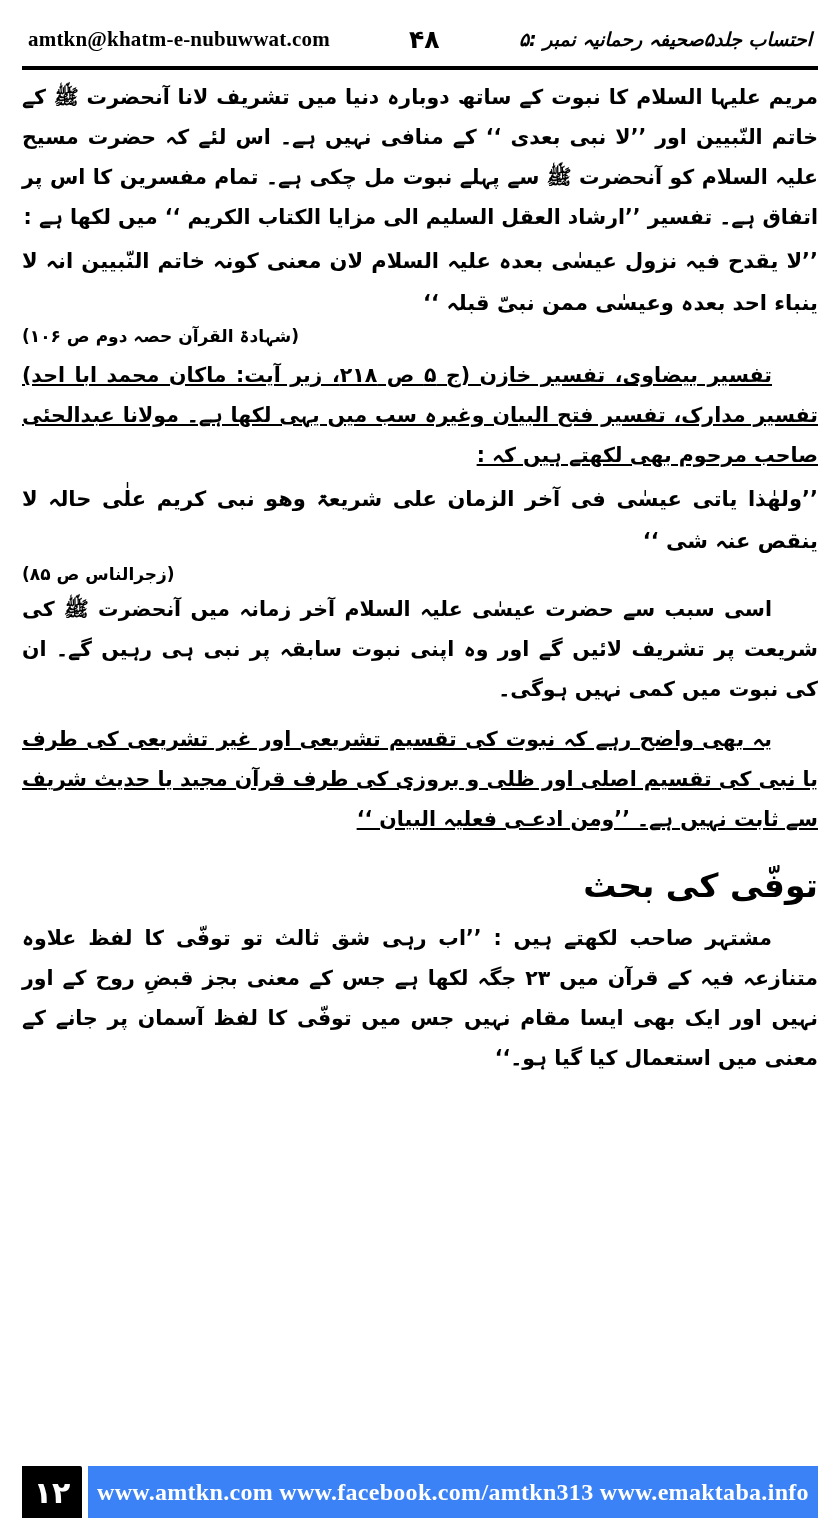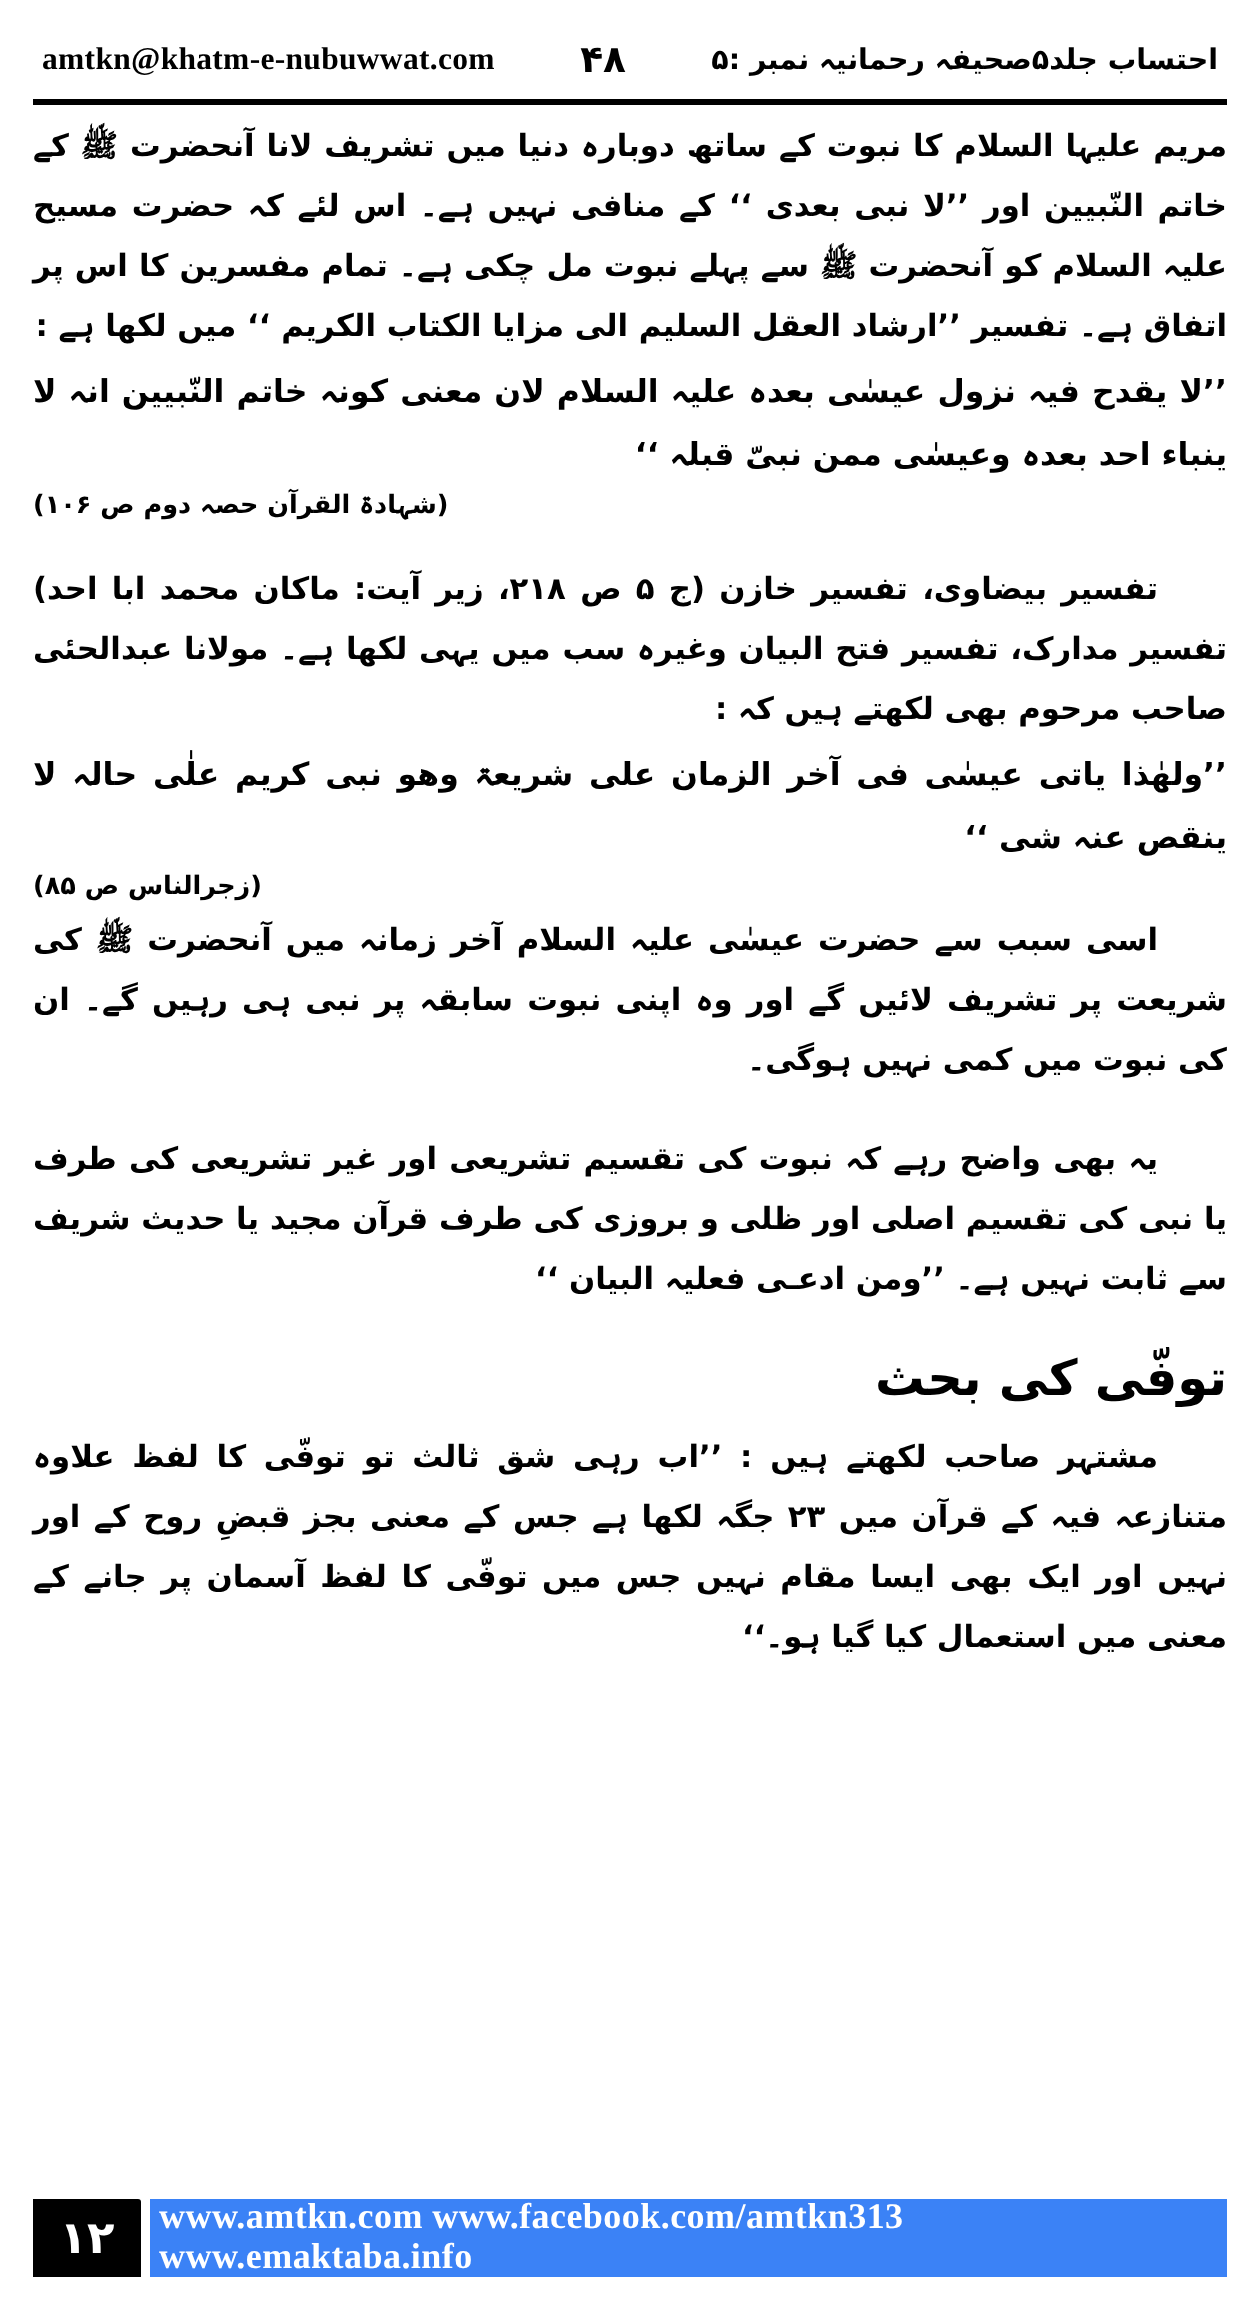--- a/index.html
+++ b/index.html
@@ -36,20 +36,21 @@
     justify-content: space-between;
     direction: rtl;
   }
   .header-right {
     font-size: 19px;
     font-weight: bold;
     letter-spacing: 0px;
     white-space: nowrap;
     direction: rtl;
     font-family: "DejaVu Sans", sans-serif;
+    font-style: italic;
   }
   .header-center {
     font-size: 25px;
     font-weight: bold;
     font-family: "DejaVu Sans", sans-serif;
   }
   .header-left {
     font-size: 21px;
     font-weight: bold;
     direction: ltr;
@@ -86,21 +87,21 @@
     text-align: justify;
     text-align-last: right;
     font-weight: 600;
   }
   .para.indent { text-indent: 46px; }
   .para.bold-ar {
     font-weight: bold;
     font-size: 21px;
     line-height: 2.0;
   }
-  .para.gap { margin-top: 26px; }
+  .para.gap { margin-top: 10px; text-decoration: underline; }
 
   .ref {
     font-size: 17px;
     text-align: left;
     direction: rtl;
     margin: 1px 0 6px 0;
     font-weight: 600;
   }
 
   .heading {
@@ -117,21 +118,21 @@
     position: absolute;
     left: 22px;
     right: 22px;
     bottom: 22px;
     height: 52px;
     display: flex;
     align-items: stretch;
     direction: ltr;
   }
   .page-number {
-    width: 72px;
+    width: 60px;
     background: #000;
     color: #fff;
     font-size: 30px;
     font-weight: bold;
     display: flex;
     align-items: center;
     justify-content: center;
     font-family: "DejaVu Sans", sans-serif;
     border-top-right-radius: 2px;
   }

